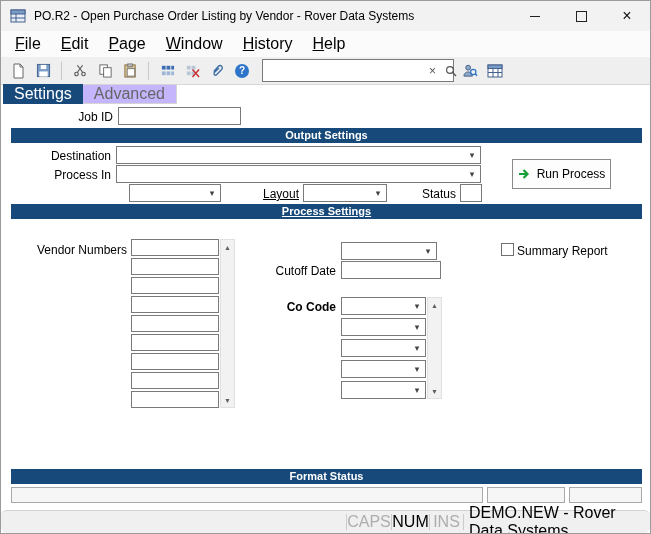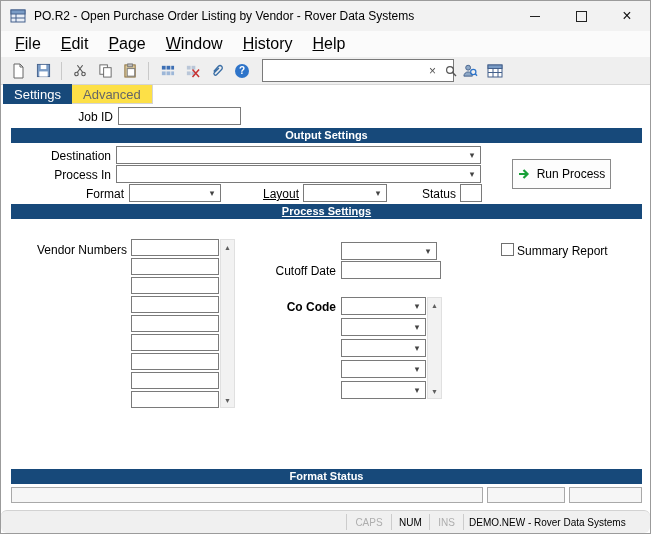--- a/index.html
+++ b/index.html
@@ -32,23 +32,23 @@
     color:#fff;font-size:10px;font-weight:bold;display:flex;align-items:center;justify-content:center;}
   .search-wrap{position:relative;width:190px;height:21px;background:#fff;border:1px solid #7a7a7a;
     display:flex;align-items:center;margin-left:4px;}
   .search-wrap input{flex:1;border:none;outline:none;height:17px;padding:0 4px;font-size:12px;
     font-family:"Liberation Sans",sans-serif;background:transparent;}
   .search-clear{color:#555;font-size:12px;padding:0 3px;line-height:1;}
   .search-div{width:1px;height:14px;background:#cfcfcf;margin:0 2px;}
   .search-mag{padding:0 4px 0 2px;display:flex;align-items:center;}
   
   .tabs{position:absolute;top:83px;left:2px;display:flex;}
-  .tab{height:20px;padding:0 11px;display:flex;align-items:center;font-size:13px;}
+  .tab{height:20px;padding:0 11px;display:flex;align-items:center;font-size:16px;}
   .tab.active{background:var(--header,#17497a);color:#fff;}
-  .tab.inactive{background:#fde047;color:#666;border:1px solid #d4d4d4;border-left:none;box-sizing:border-box;}
+  .tab.inactive{background:#c4b5fd;color:#666;border:1px solid #d4d4d4;border-left:none;box-sizing:border-box;}
   
   .lbl{position:absolute;text-align:right;font-size:12px;white-space:nowrap;}
   .tinput{position:absolute;background:#fff;border:1px solid #7a7a7a;box-sizing:border-box;}
   .tinput input{width:100%;height:100%;border:none;outline:none;padding:0 3px;box-sizing:border-box;
     font-family:"Liberation Sans",sans-serif;font-size:12px;background:transparent;}
   .combo{position:absolute;background:#fff;border:1px solid #7a7a7a;box-sizing:border-box;}
   .combo .arrow{position:absolute;right:1px;top:0;bottom:0;width:14px;display:flex;align-items:center;
     justify-content:center;color:#444;font-size:9px;}
   .combo .val{position:absolute;left:3px;top:1px;font-size:12px;}
   .sec-header{position:absolute;left:10px;width:631px;height:15px;background:var(--header,#17497a);
@@ -57,21 +57,21 @@
     border:1px solid #8a8a8a;display:flex;align-items:center;justify-content:center;gap:5px;font-size:12px;}
   .scrollbar{position:absolute;width:15px;background:#f2f2f2;border:1px solid #e0e0e0;box-sizing:border-box;}
   .sb-btn{position:absolute;left:0;right:0;height:14px;display:flex;align-items:center;justify-content:center;
     color:#5f5f5f;font-size:7px;background:#f2f2f2;}
   .sb-up{top:0;}
   .sb-down{bottom:0;}
   .checkbox{position:absolute;width:13px;height:13px;background:#fff;border:1px solid #707070;box-sizing:border-box;}
   .status-field{position:absolute;height:16px;background:#f6f6f6;border:1px solid #a9a9a9;box-sizing:border-box;}
   
   .statusbar{position:absolute;left:0;right:0;bottom:0;height:22px;background:#f0f0f0;
-    border-top:1px solid #d2d2d2;font-size:10px;border-radius:6px;}
+    border-top:1px solid #d2d2d2;font-size:16px;border-radius:6px;}
   .sb-seg{position:absolute;top:0;bottom:0;display:flex;align-items:center;justify-content:center;}
   .sb-line{position:absolute;top:3px;bottom:3px;width:1px;background:#cccccc;}
   .dim{color:#aeaeae;}
 </style>
 </head>
 <body>
 
 <div class="window">
 
   <div class="titlebar">
@@ -213,21 +213,20 @@
     <span class="val"></span>
     <span class="arrow">▾</span>
   </div>
 
   <div class="lbl" style="left:0;width:110px;top:167px;">Process In</div>
   <div class="combo" style="left:115px;top:164px;width:365px;height:18px;">
     <span class="val"></span>
     <span class="arrow">▾</span>
   </div>
 
-  <div class="lbl" style="left:0;width:123px;top:186px;">Format</div>
   <div class="combo" style="left:128px;top:183px;width:92px;height:18px;">
     <span class="val"></span>
     <span class="arrow">▾</span>
   </div>
   <div class="lbl" style="left:240px;width:58px;top:186px;text-decoration:underline;">Layout</div>
   <div class="combo" style="left:302px;top:183px;width:84px;height:18px;">
     <span class="val"></span>
     <span class="arrow">▾</span>
   </div>
   <div class="lbl" style="left:405px;width:50px;top:186px;">Status</div>

